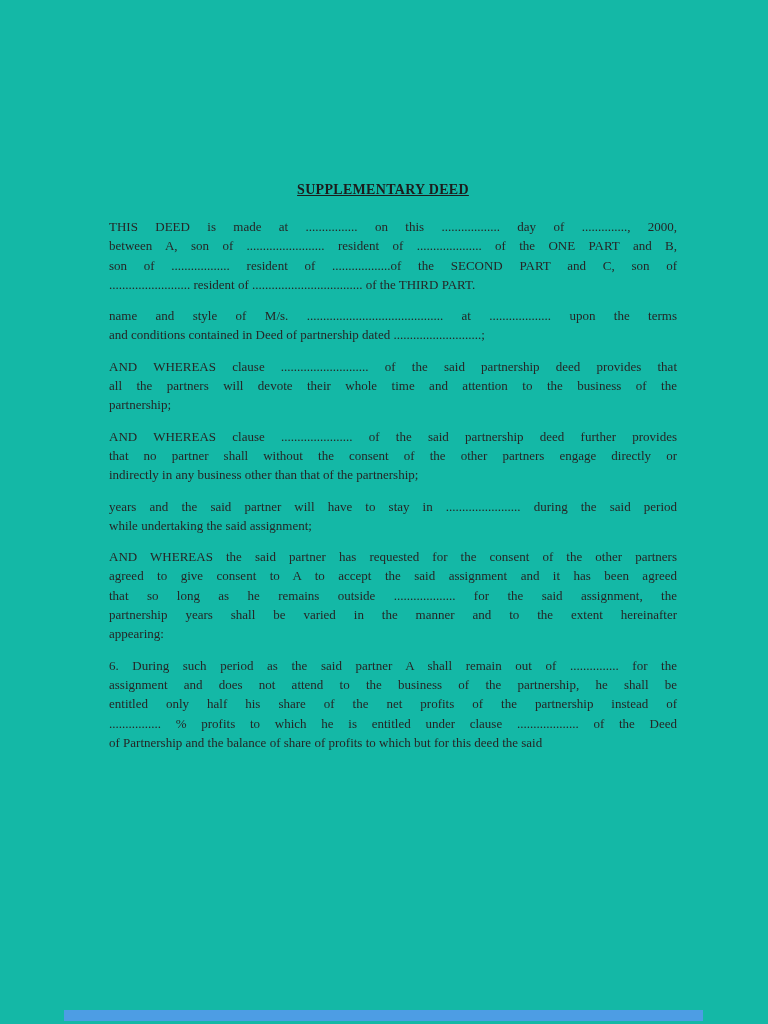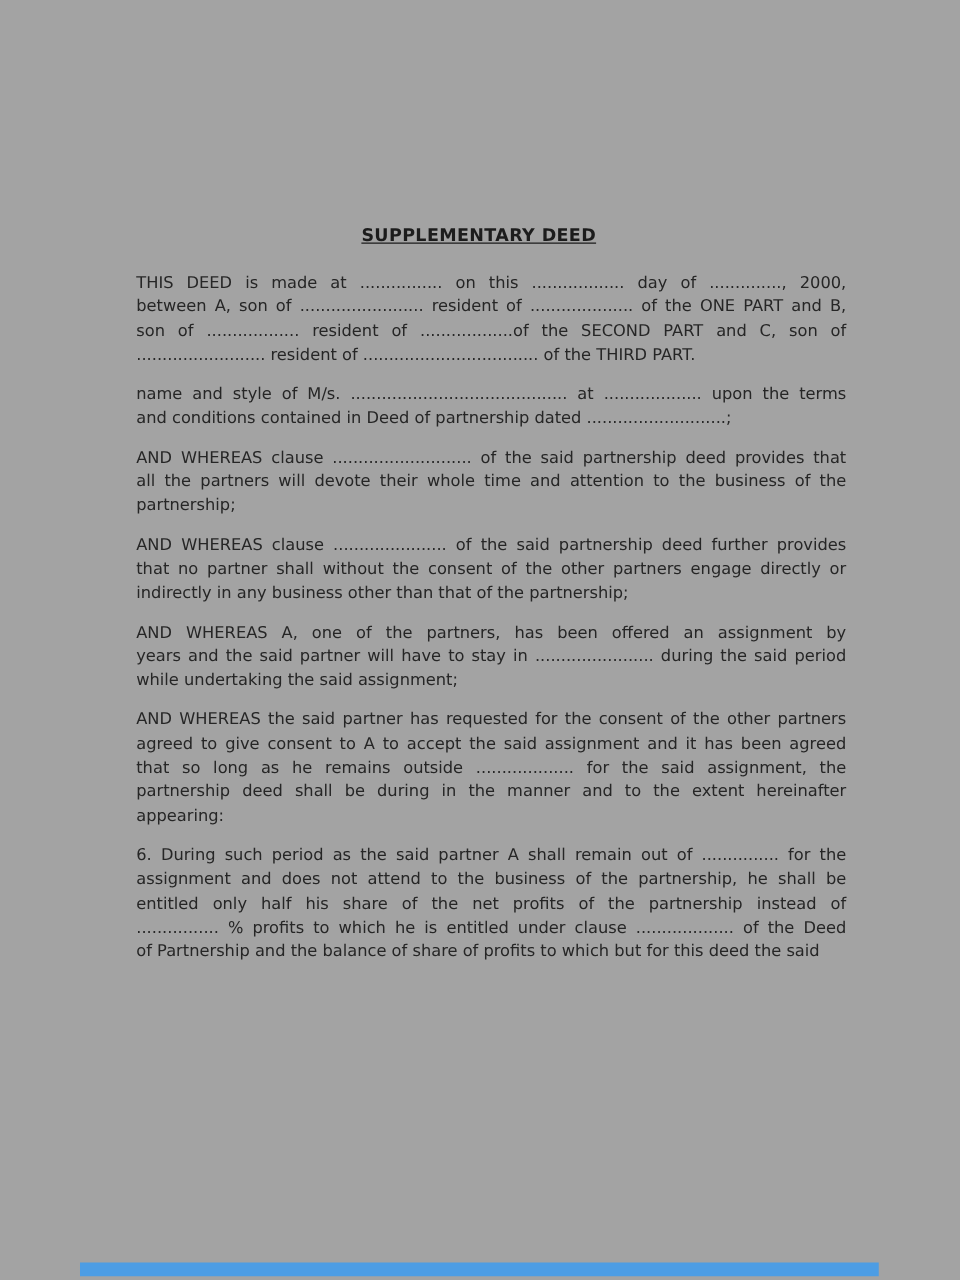--- a/index.html
+++ b/index.html
@@ -9,21 +9,22 @@
     height: 1024px;
     background: #ffffff;
     font-family: "DejaVu Sans", "Liberation Sans", sans-serif;
     color: #262626;
     overflow: hidden;
   }
   .page {
     position: relative;
     width: 768px;
     height: 1024px;
-    background: #a3a3a3;
+    background: #14b8a6;
+    font-family: Liberation Serif, serif;
   }
   .doc {
     position: absolute;
     left: 89px;
     top: 181px;
     width: 588px;
   }
   .title {
     text-align: center;
     font-weight: bold;
@@ -78,29 +79,28 @@
           <div class="line">AND WHEREAS clause ........................... of the said partnership deed provides that</div>
           <div class="line">all the partners will devote their whole time and attention to the business of the</div>
           <div class="line last">partnership;</div>
         </div>
         <div class="para">
           <div class="line">AND WHEREAS clause ...................... of the said partnership deed further provides</div>
           <div class="line">that no partner shall without the consent of the other partners engage directly or</div>
           <div class="line last">indirectly in any business other than that of the partnership;</div>
         </div>
         <div class="para">
-          <div class="line">AND WHEREAS A, one of the partners, has been offered an assignment by</div>
           <div class="line">years and the said partner will have to stay in ....................... during the said period</div>
           <div class="line last">while undertaking the said assignment;</div>
         </div>
         <div class="para">
           <div class="line">AND WHEREAS the said partner has requested for the consent of the other partners</div>
           <div class="line">agreed to give consent to A to accept the said assignment and it has been agreed</div>
           <div class="line">that so long as he remains outside ................... for the said assignment, the</div>
-          <div class="line">partnership deed shall be during in the manner and to the extent hereinafter</div>
+          <div class="line">partnership years shall be varied in the manner and to the extent hereinafter</div>
           <div class="line last">appearing:</div>
         </div>
         <div class="para">
           <div class="line">6. During such period as the said partner A shall remain out of ............... for the</div>
           <div class="line">assignment and does not attend to the business of the partnership, he shall be</div>
           <div class="line">entitled only half his share of the net profits of the partnership instead of</div>
           <div class="line">................ % profits to which he is entitled under clause ................... of the Deed</div>
           <div class="line last">of Partnership and the balance of share of profits to which but for this deed the said</div>
         </div>
       </div>

